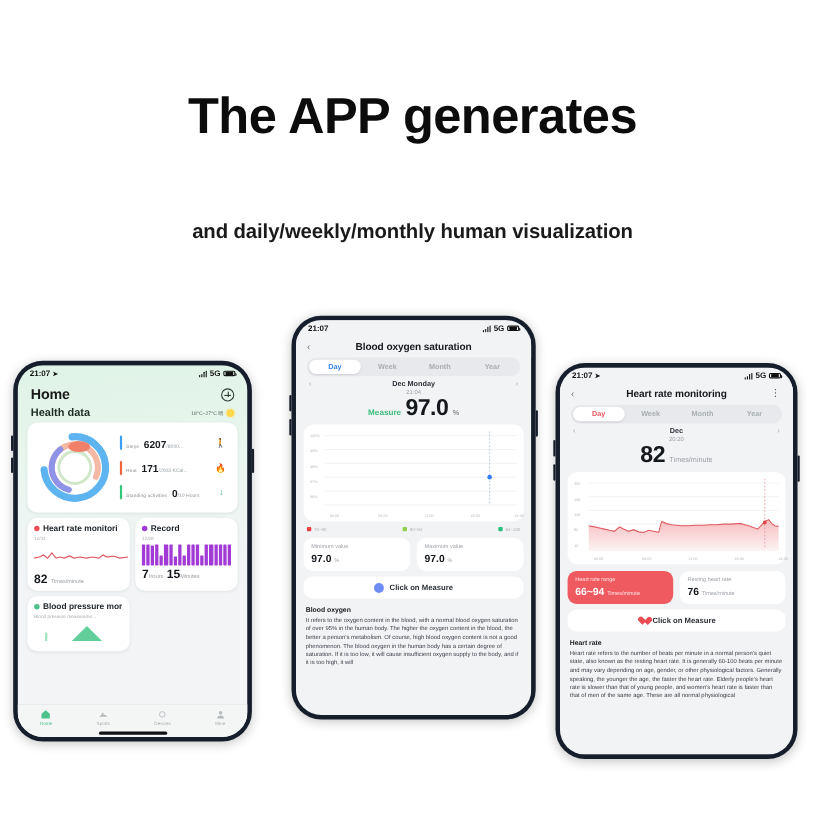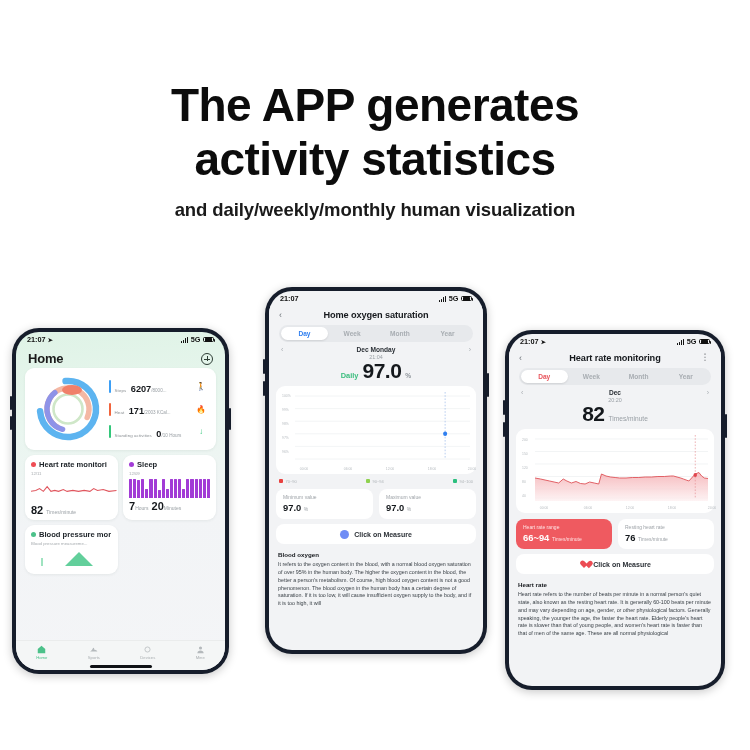--- a/index.html
+++ b/index.html
@@ -196,21 +196,20 @@
   .heart-ic{width:9px;height:9px;position:relative;}
   .heart-ic::before,.heart-ic::after{content:"";position:absolute;top:1px;width:4.6px;height:7px;background:#ec4c54;border-radius:4.6px 4.6px 0 0;}
   .heart-ic::before{left:4.4px;transform:rotate(-45deg);transform-origin:0 100%;}
   .heart-ic::after{left:4.4px;transform:rotate(45deg);transform-origin:100% 100%;}
 </style>
 </head>
 <body>
 
 <div class="headline-wrap">
   <div class="headline">The APP generates</div>
-  <div class="headline">activity statistics</div>
 </div>
 <div class="subhead-wrap">
   <div class="subhead">and daily/weekly/monthly human visualization</div>
 </div>
 
 <div class="phone" id="phone-left">
   <div class="side-btn" style="left:-2px;top:68px;height:14px;"></div>
   <div class="side-btn" style="left:-2px;top:88px;height:14px;"></div>
   <div class="side-btn" style="right:-2px;top:80px;height:22px;"></div>
   <div class="screen">
@@ -231,20 +230,27 @@
           <span>5G</span>
           <span class="batt"></span>
         </div>
       </div>
 
       <div class="home-header">
         <div class="home-title">Home</div>
         <div class="plus-ic"></div>
       </div>
 
+      <div class="health-row">
+        <div class="health-label">Health data</div>
+        <div class="weather">
+          <span>18°C~27°C 晴</span>
+          <span class="sun"></span>
+        </div>
+      </div>
 
       <div class="card hd-card">
         <div class="rings">
           <svg width="74" height="70" viewBox="0 0 74 70">
             <circle cx="37" cy="35" r="28" fill="none" stroke="#5db4f0" stroke-width="6.5" stroke-linecap="round" stroke-dasharray="132 176" transform="rotate(-95 37 35)"></circle>
             <circle cx="37" cy="35" r="21" fill="none" stroke="#f4b8a4" stroke-width="5.5" stroke-linecap="round" stroke-dasharray="96 132" transform="rotate(120 37 35)"></circle>
             <circle cx="37" cy="35" r="21" fill="none" stroke="#8e93e8" stroke-width="5.5" stroke-linecap="round" stroke-dasharray="46 132" transform="rotate(105 37 35)"></circle>
             <circle cx="37" cy="35" r="14.5" fill="none" stroke="#cfe7c8" stroke-width="2.6"></circle>
             <ellipse cx="41" cy="16" rx="10" ry="5" fill="#f0806a"></ellipse>
           </svg>
@@ -288,21 +294,21 @@
           <div class="mc-date">12/11</div>
           <svg class="hr-spark" viewBox="0 0 90 20" preserveAspectRatio="none">
             <path d="M0,13 L5,12 L9,10 L13,13 L17,8 L21,13 L25,12 L29,13 L34,11 L38,13 L44,12 L50,13 L56,12 L62,13 L66,10 L70,12 L76,11 L82,13 L90,12" fill="none" stroke="#e0565e" stroke-width="1.1"></path>
           </svg>
           <div class="mc-val"><b>82</b> <small>Times/minute</small></div>
         </div>
 
         <div class="mini-card">
           <div class="mc-head">
             <i class="dot" style="background:#a23bd6;border-radius:50%"></i>
-            <span class="mc-title">Sleep</span>
+            <span class="mc-title">Record</span>
           </div>
           <div class="mc-date">12/09</div>
           <div class="sleep-bars">
             <i style="height:100%"></i>
               <i style="height:100%"></i>
               <i style="height:96%"></i>
               <i style="height:100%"></i>
             <i style="height:48%"></i>
               <i style="height:100%"></i>
               <i style="height:100%"></i>
@@ -313,21 +319,21 @@
               <i style="height:100%"></i>
             <i style="height:100%"></i>
               <i style="height:45%"></i>
               <i style="height:100%"></i>
               <i style="height:100%"></i>
             <i style="height:100%"></i>
               <i style="height:100%"></i>
               <i style="height:100%"></i>
               <i style="height:100%"></i>
           </div>
-          <div class="mc-val"><b>7</b><small>Hours</small> <b>20</b><small>Minutes</small></div>
+          <div class="mc-val"><b>7</b><small>Hours</small> <b>15</b><small>Minutes</small></div>
         </div>
 
         <div class="mini-card">
           <div class="mc-head">
             <i class="dot" style="background:#4cc18a"></i>
             <span class="mc-title">Blood pressure mor</span>
           </div>
           <div class="mc-date">Blood pressure measureme...</div>
           <svg class="bp-wave" viewBox="0 0 90 16" preserveAspectRatio="none">
             <path d="M10,16 L10,8 L12,8 L12,16 Z" fill="#9fe3c0"></path>
@@ -391,39 +397,39 @@
               <i></i>
               <i></i>
             </span>
           <span>5G</span>
           <span class="batt"></span>
         </div>
       </div>
 
       <div class="navbar">
         <div class="nav-back">‹</div>
-        <div class="nav-title">Home oxygen saturation</div>
+        <div class="nav-title">Blood oxygen saturation</div>
         <div class="nav-kebab"></div>
       </div>
 
       <div class="seg">
         <div class="on">Day</div>
         <div>Week</div>
         <div>Month</div>
         <div>Year</div>
       </div>
 
       <div class="daterow">
         <span class="ar">‹</span>
         <span class="dt">Dec Monday</span>
         <span class="ar">›</span>
       </div>
       <div class="timerow">21:04</div>
       <div class="bigval">
-        <span class="norm">Daily</span>
+        <span class="norm">Measure</span>
         <span class="num">97.0</span>
         <span class="unit">%</span>
       </div>
 
       <div class="white-card">
         <div class="chart-box">
           <span class="ylab" style="top:6%">100%</span>
           <span class="ylab" style="top:24%">99%</span>
           <span class="ylab" style="top:42%">98%</span>
           <span class="ylab" style="top:60%">97%</span>

